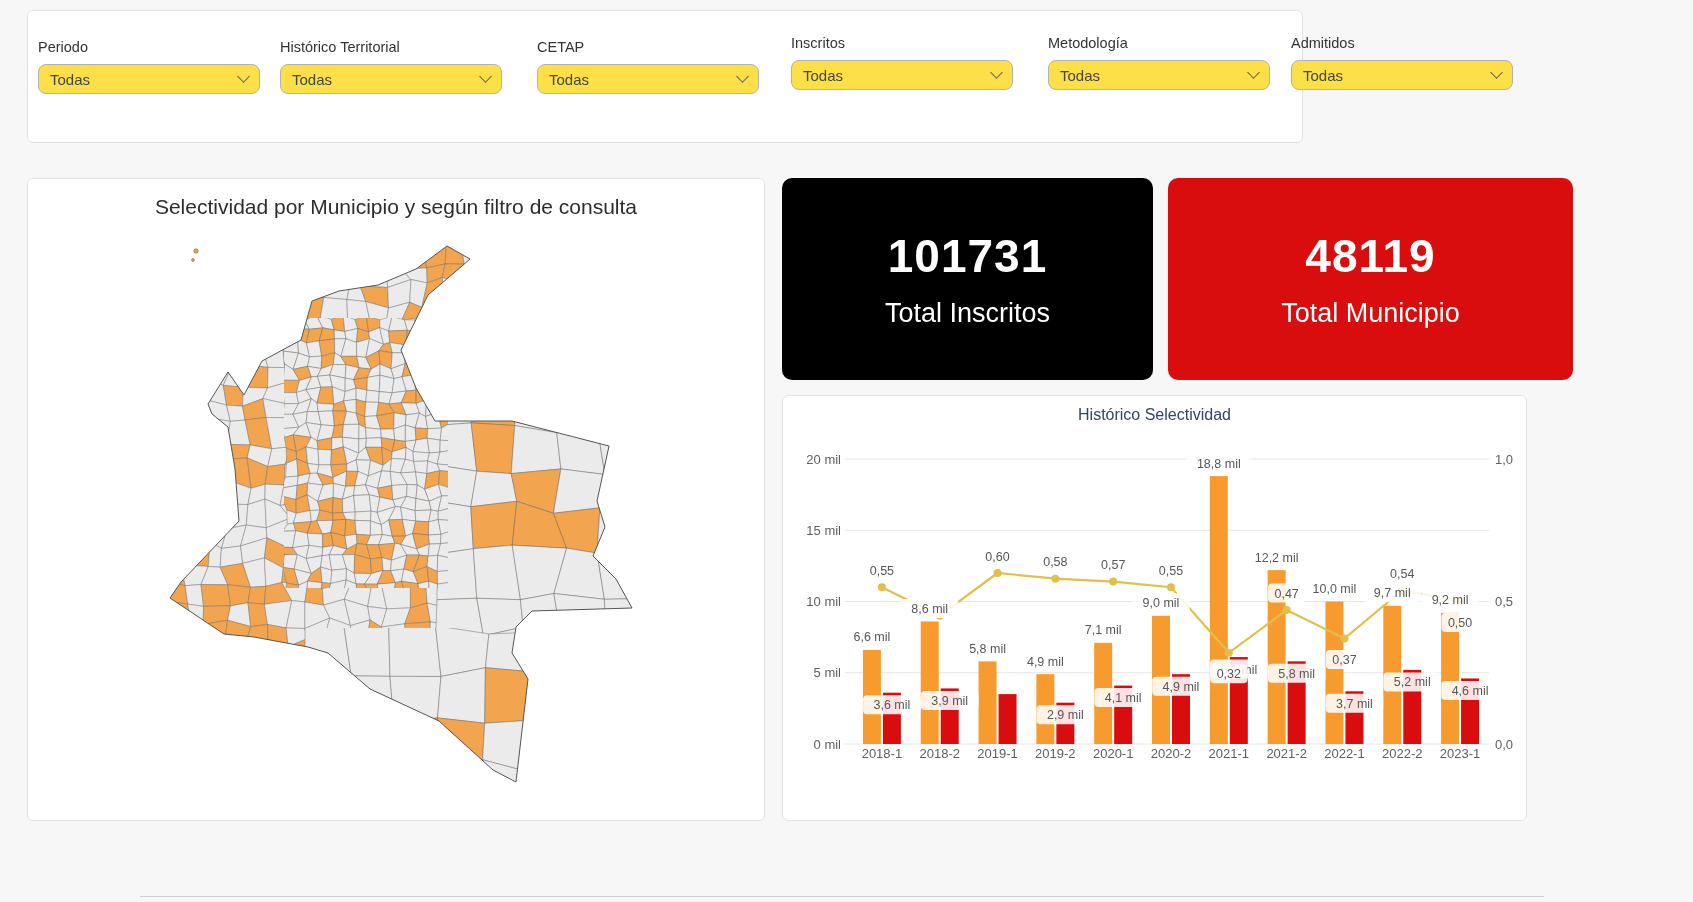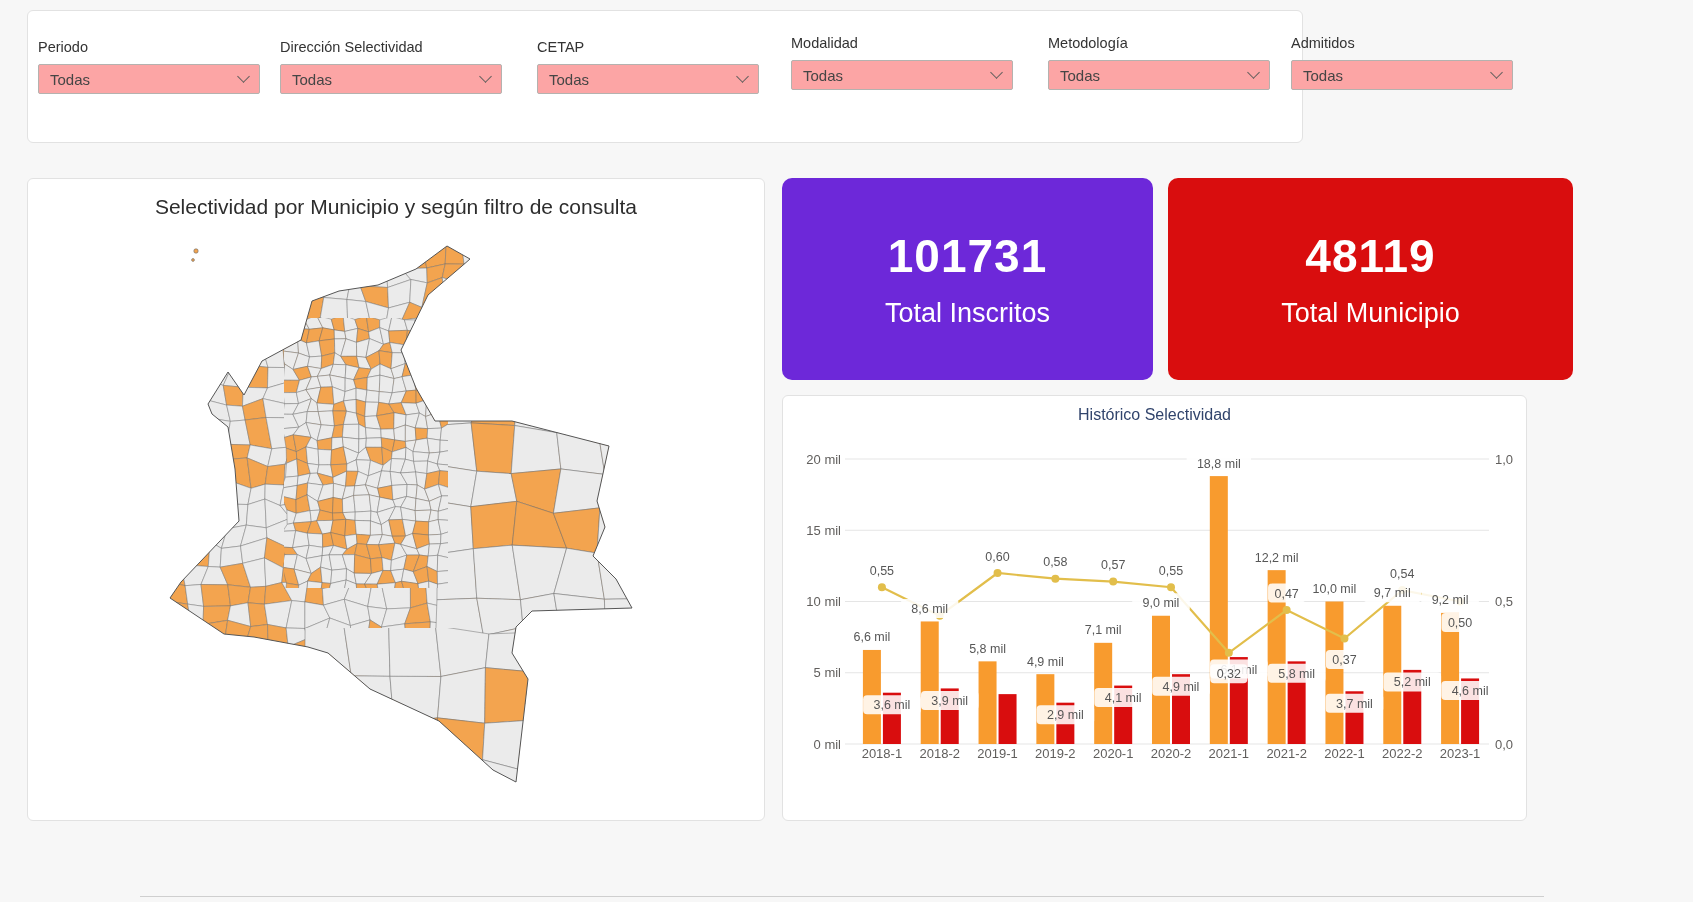--- a/index.html
+++ b/index.html
@@ -8,21 +8,21 @@
     background:#f7f7f7;
     font-family:"Liberation Sans", sans-serif;
   }
   .card{position:absolute;background:#ffffff;border:1px solid #e2e2e2;border-radius:6px;box-sizing:border-box;}
 
   
   #filter-card{left:27px;top:10px;width:1276px;height:133px;}
   .filter-group{position:absolute;top:28px;}
   .filter-label{font-size:14.5px;color:#333333;margin-bottom:9px;}
   .filter-box{
-    width:222px;height:30px;border:1px solid #b4b2af;background:#fca5a5;border-radius:2px;
+    width:222px;height:30px;border:1px solid #b4b2af;background:#fde047;border-radius:8px;
     display:flex;align-items:center;justify-content:space-between;
     padding:0 11px;box-sizing:border-box;cursor:pointer;
   }
   .filter-value{font-size:15px;color:#454545;}
   .chev{width:8px;height:8px;border-right:1.4px solid #605e5c;border-bottom:1.4px solid #605e5c;
         transform:rotate(45deg);margin-top:-5px;}
 
   
   #map-card{left:27px;top:178px;width:738px;height:643px;padding-left:24px;}
   #map-title{position:absolute;top:16px;left:0;width:100%;text-align:center;
@@ -58,37 +58,37 @@
 
   <div class="filter-group" style="left:10px">
     <div class="filter-label">Periodo</div>
     <div class="filter-box">
       <span class="filter-value">Todas</span>
       <span class="chev"></span>
     </div>
   </div>
 
   <div class="filter-group" style="left:252px">
-    <div class="filter-label">Dirección Selectividad</div>
+    <div class="filter-label">Histórico Territorial</div>
     <div class="filter-box">
       <span class="filter-value">Todas</span>
       <span class="chev"></span>
     </div>
   </div>
 
   <div class="filter-group" style="left:509px">
     <div class="filter-label">CETAP</div>
     <div class="filter-box">
       <span class="filter-value">Todas</span>
       <span class="chev"></span>
     </div>
   </div>
 
   <div class="filter-group" style="left:763px;top:24px">
-    <div class="filter-label">Modalidad</div>
+    <div class="filter-label">Inscritos</div>
     <div class="filter-box">
       <span class="filter-value">Todas</span>
       <span class="chev"></span>
     </div>
   </div>
 
   <div class="filter-group" style="left:1020px;top:24px">
     <div class="filter-label">Metodología</div>
     <div class="filter-box">
       <span class="filter-value">Todas</span>
@@ -1182,21 +1182,21 @@
           <polygon points="262.71201606234536,338.14966142899357 271.50230509461835,341.159758730093 271.32044216641225,348.2170499302447 263.0869100857526,351.20398394577205" fill="#EBEBEB" stroke="#6E6E6E" stroke-width="0.45"></polygon>
           <polygon points="271.50230509461835,341.159758730093 285.70215213741176,339.07800201443024 286.21280480502173,350.793867507251 271.32044216641225,348.2170499302447" fill="#EBEBEB" stroke="#6E6E6E" stroke-width="0.45"></polygon>
         </g>
       </g>
       <path d="M281,3 L304,16 L296,23 L262,52 L235,107 L250,145 L269,178 L346,178 L443,203 L431,258 L439,284 L427,313 L450,336 L466,365 L366,368 L350,384 L346,410 L362,436 L350,539 L327,527 L273,478 L204,446 L162,410 L142,404 L88,394 L58,391 L4,355 L15,339 L73,278 L69,226 L62,184 L46,171 L42,161 L62,129 L78,152 L96,118 L135,97 L146,58 L173,48 L212,42 L250,26 Z" fill="none" stroke="#565656" stroke-width="1"></path>
       <circle cx="30" cy="8" r="2.2" fill="#F3A44F" stroke="#666" stroke-width="0.6"></circle>
       <circle cx="27" cy="17" r="1.4" fill="#F3A44F" stroke="#666" stroke-width="0.6"></circle>
     </svg>
 </div>
 
-<div class="kpi" id="kpi-inscritos" style="background: #6d28d9;">
+<div class="kpi" id="kpi-inscritos" style="background: #000000;">
   <div class="kpi-value">101731</div>
   <div class="kpi-label">Total Inscritos</div>
 </div>
 <div class="kpi" id="kpi-admitidos" style="background: rgb(217, 13, 14);">
   <div class="kpi-value">48119</div>
   <div class="kpi-label">Total Municipio</div>
 </div>
 
 <div class="card" id="chart-card">
   <div id="chart-title">Histórico Selectividad</div>

